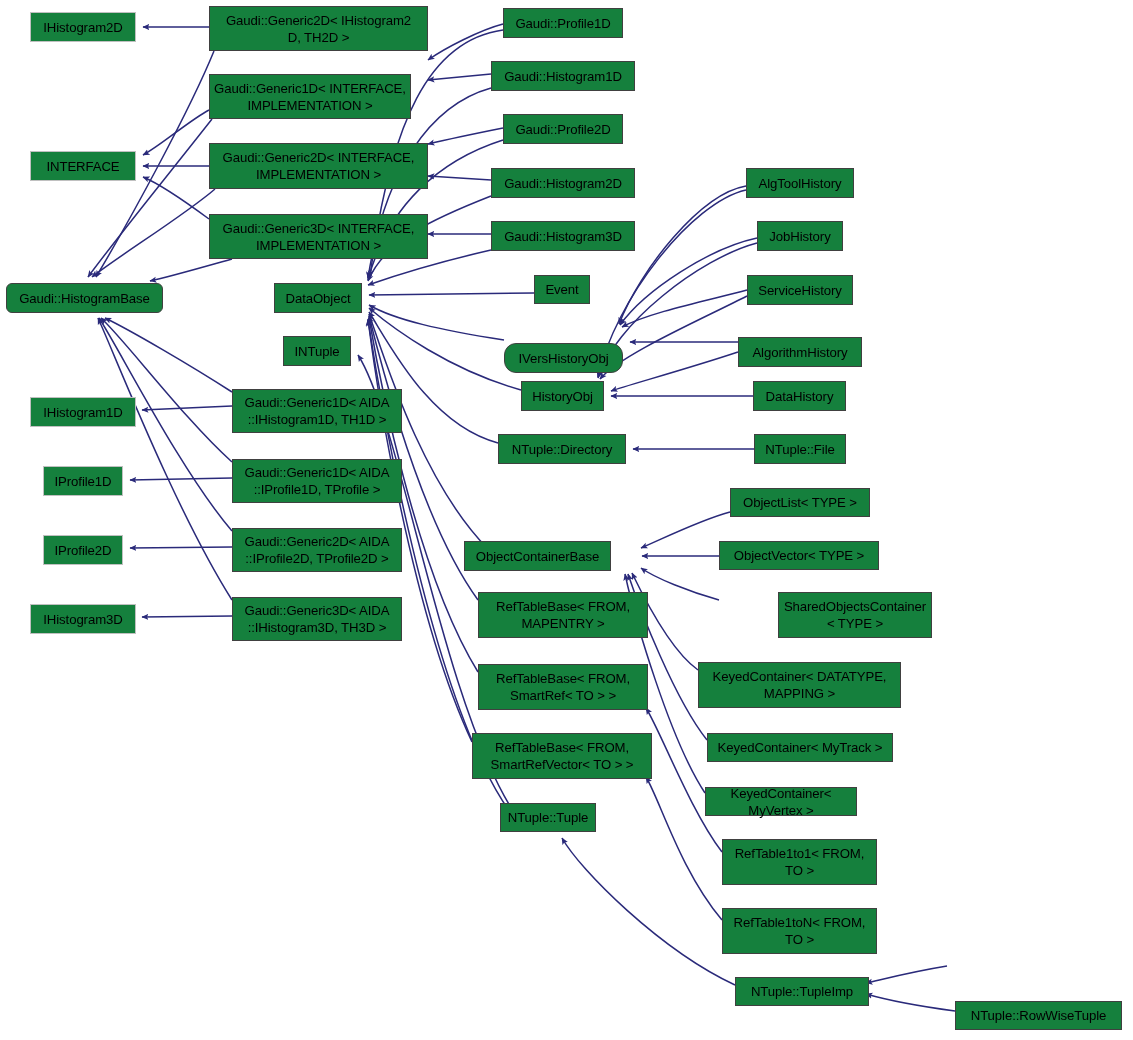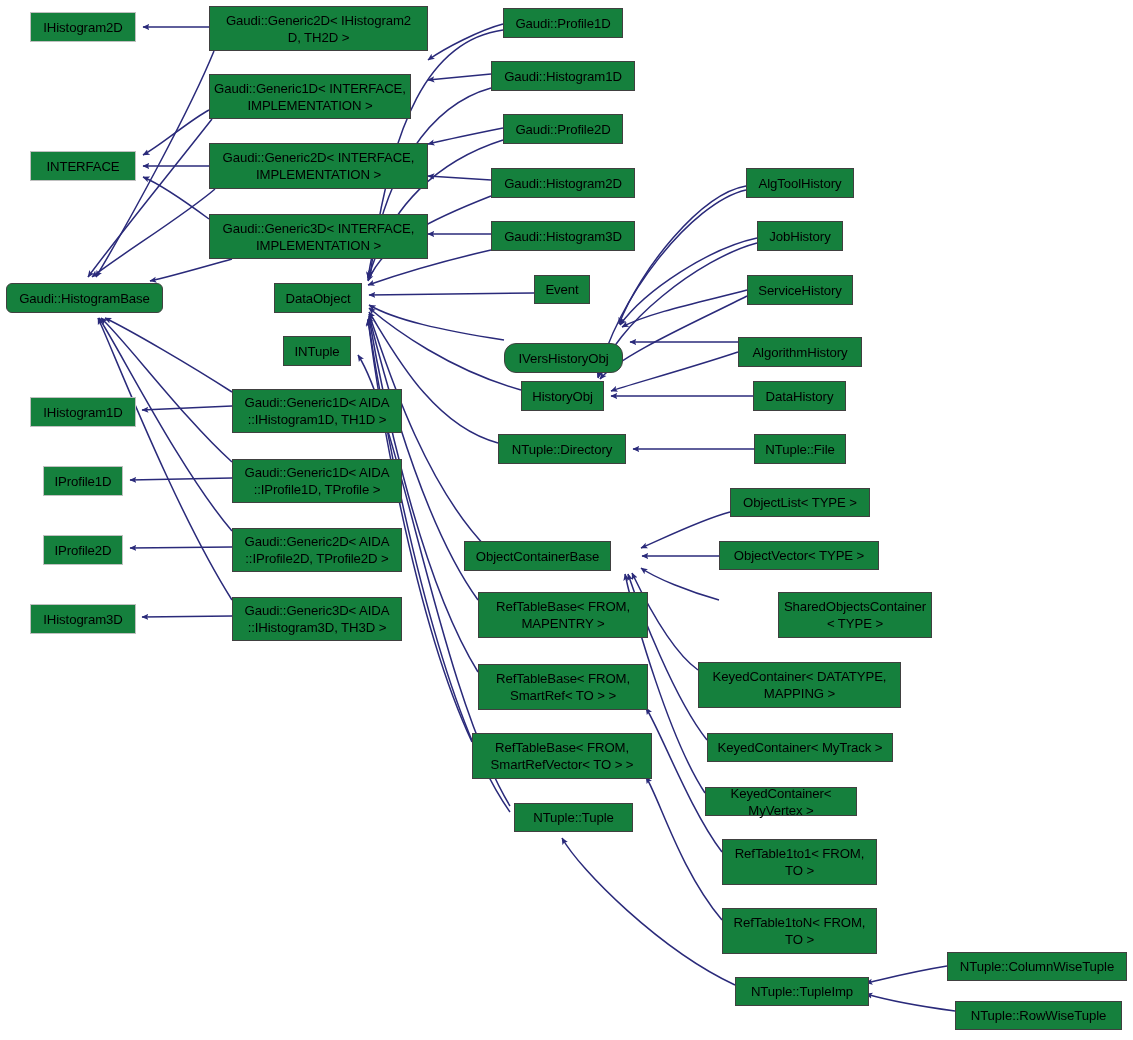--- a/index.html
+++ b/index.html
@@ -163,21 +163,20 @@
     <div class="node solid" style="left: 758px; top: 592px; width: 154px; height: 46px; margin-left: 20px;">SharedObjectsContainer
 &lt; TYPE &gt;</div>
     <div class="node solid" style="left: 478px; top: 664px; width: 170px; height: 46px;">RefTableBase&lt; FROM,
 SmartRef&lt; TO &gt; &gt;</div>
     <div class="node solid" style="left: 698px; top: 662px; width: 203px; height: 46px;">KeyedContainer&lt; DATATYPE,
 MAPPING &gt;</div>
     <div class="node solid" style="left: 707px; top: 733px; width: 186px; height: 29px;">KeyedContainer&lt; MyTrack &gt;</div>
     <div class="node solid" style="left: 472px; top: 733px; width: 180px; height: 46px;">RefTableBase&lt; FROM,
 SmartRefVector&lt; TO &gt; &gt;</div>
     <div class="node solid" style="left: 705px; top: 787px; width: 152px; height: 29px;">KeyedContainer&lt; MyVertex &gt;</div>
-    <div class="node solid" style="left: 514px; top: 803px; width: 119px; height: 29px;">NTuple::Tuple</div>
+    <div class="node solid" style="left: 500px; top: 803px; width: 96px; height: 29px;">NTuple::Tuple</div>
     <div class="node solid" style="left: 722px; top: 839px; width: 155px; height: 46px;">RefTable1to1&lt; FROM,
 TO &gt;</div>
     <div class="node solid" style="left: 722px; top: 908px; width: 155px; height: 46px;">RefTable1toN&lt; FROM,
 TO &gt;</div>
-    <div class="node solid" style="left: 947px; top: 952px; width: 180px; height: 29px;">NTuple::ColumnWiseTuple</div>
     <div class="node solid" style="left: 735px; top: 977px; width: 134px; height: 29px;">NTuple::TupleImp</div>
     <div class="node solid" style="left: 955px; top: 1001px; width: 167px; height: 29px;">NTuple::RowWiseTuple</div>
   </div>
 
 </body></html>

